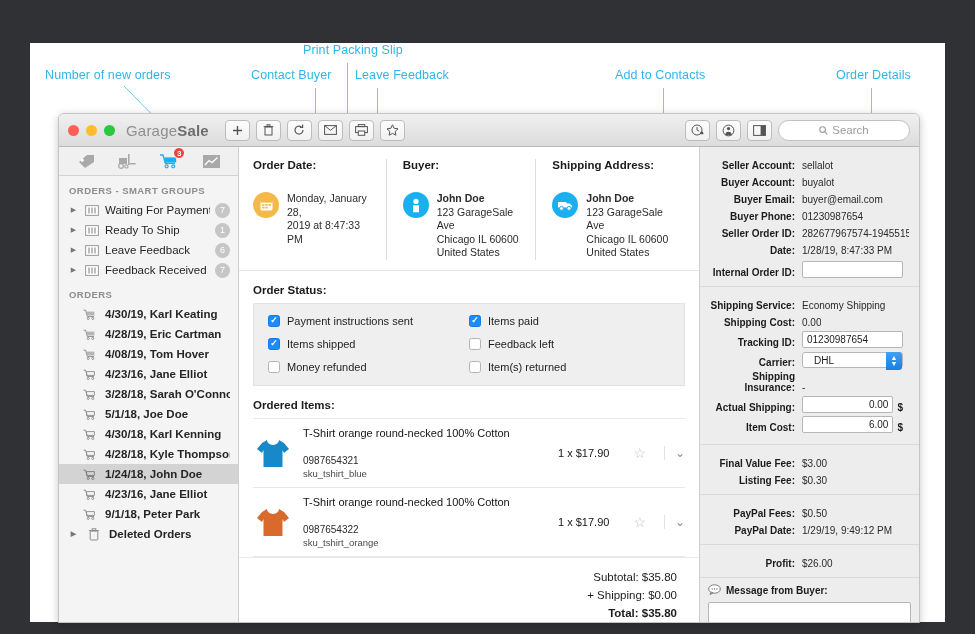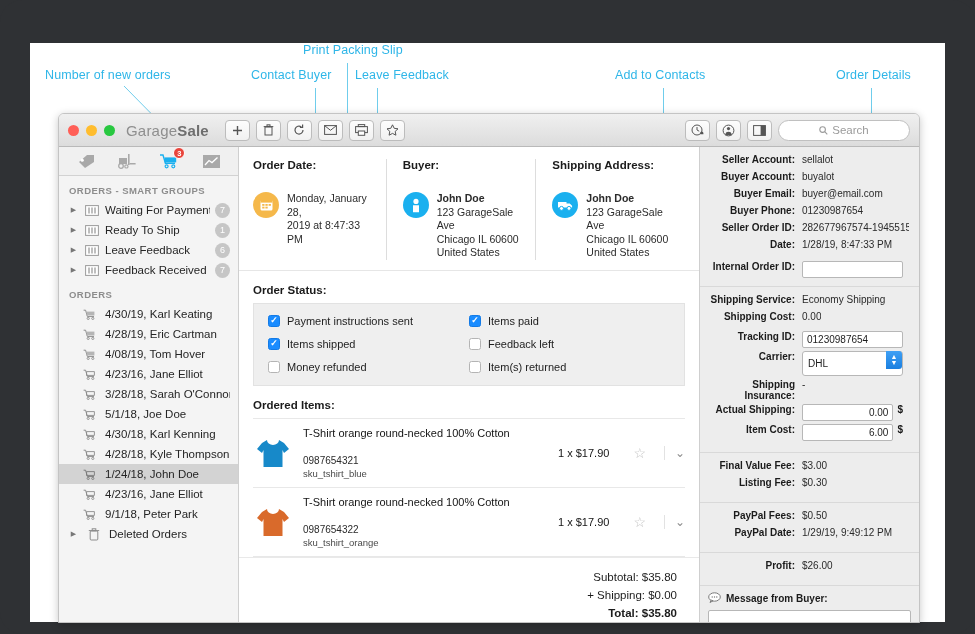--- a/index.html
+++ b/index.html
@@ -107,21 +107,21 @@
   .side-row.selected { background: #d3d3d3; }
   .disclosure {
     width: 9px; font-size: 7px; color: #777; flex: 0 0 9px; text-align: center;
   }
   .side-icon { width: 17px; flex: 0 0 17px; display: flex; align-items: center; justify-content: center; }
   .side-label { flex: 1; white-space: nowrap; overflow: hidden; }
   .count-pill {
     width: 15px; height: 15px; border-radius: 50%; background: #c6c6c6; color: #fff;
     font-size: 9px; display: flex; align-items: center; justify-content: center;
   }
-  .orders-list .side-row { padding-left: 22px; gap: 7px; }
+  .orders-list .side-row { padding-left: 22px; gap: 7px; font-weight: bold; }
 
   
   #center {
     flex: 1; background: #ffffff; display: flex; flex-direction: column;
     min-width: 0; padding: 0 0 0 0; position: relative;
   }
   .c-pad { padding: 0 14px; }
   #header-cards {
     display: flex; padding: 12px 14px 10px 14px; border-bottom: 1px solid #e6e6e6;
   }
@@ -166,37 +166,37 @@
             border-top: 1px solid #e9e9e9; }
   .tot-line { font-size: 11.5px; color: #1c1c1c; line-height: 18px; }
   .tot-line.grand { font-weight: 700; }
 
   
   #details {
     width: 220px; flex: 0 0 220px; background: #ededed;
     border-left: 1px solid #cfcfcf; font-size: 10px; overflow: hidden;
   }
   .d-group { padding: 7px 10px 8px 6px; border-bottom: 1px solid #d9d9d9; }
-  .d-row { display: flex; align-items: flex-start; min-height: 17px; }
+  .d-row { display: flex; align-items: flex-end; min-height: 17px; }
   .d-key {
     width: 96px; flex: 0 0 96px; text-align: right; padding-right: 7px;
     font-weight: 700; color: #1b1b1b; font-size: 10px;
   }
   .d-val { color: #2a2a2a; font-size: 10px; white-space: nowrap; overflow: hidden; }
   .d-input {
     height: 17px; border: 1px solid #b7b7b7; background: #fff; border-radius: 2px;
     font-size: 10px; color: #1c1c1c; display: flex; align-items: center;
     padding: 0 4px; flex: 1;
   }
   .d-input.num { justify-content: flex-end; }
   .d-suffix { padding-left: 4px; font-weight: 700; color: #1b1b1b; }
   .d-select {
-    height: 25px; border: 1px solid #b7b7b7; background: #fff; border-radius: 3px;
+    height: 16px; border: 1px solid #b7b7b7; background: #fff; border-radius: 3px;
     font-size: 10px; color: #1c1c1c; display: flex; align-items: center;
-    padding: 0 0 0 5px; flex: 1; position: relative;
+    padding: 0 0 0 11px; flex: 1; position: relative;
   }
   .stepper {
     position: absolute; right: 0; top: -1px; width: 16px; height: 18px;
     background: linear-gradient(#3fa0f5,#1a7fe0); border-radius: 0 3px 3px 0;
     color: #fff; font-size: 7px; display: flex; flex-direction: column;
     align-items: center; justify-content: center; line-height: 6px;
   }
   .msg-head { display: flex; align-items: center; gap: 5px; padding: 6px 6px 5px 8px; }
   .msg-title { font-weight: 700; font-size: 10px; color: #1b1b1b; }
   .msg-box {

